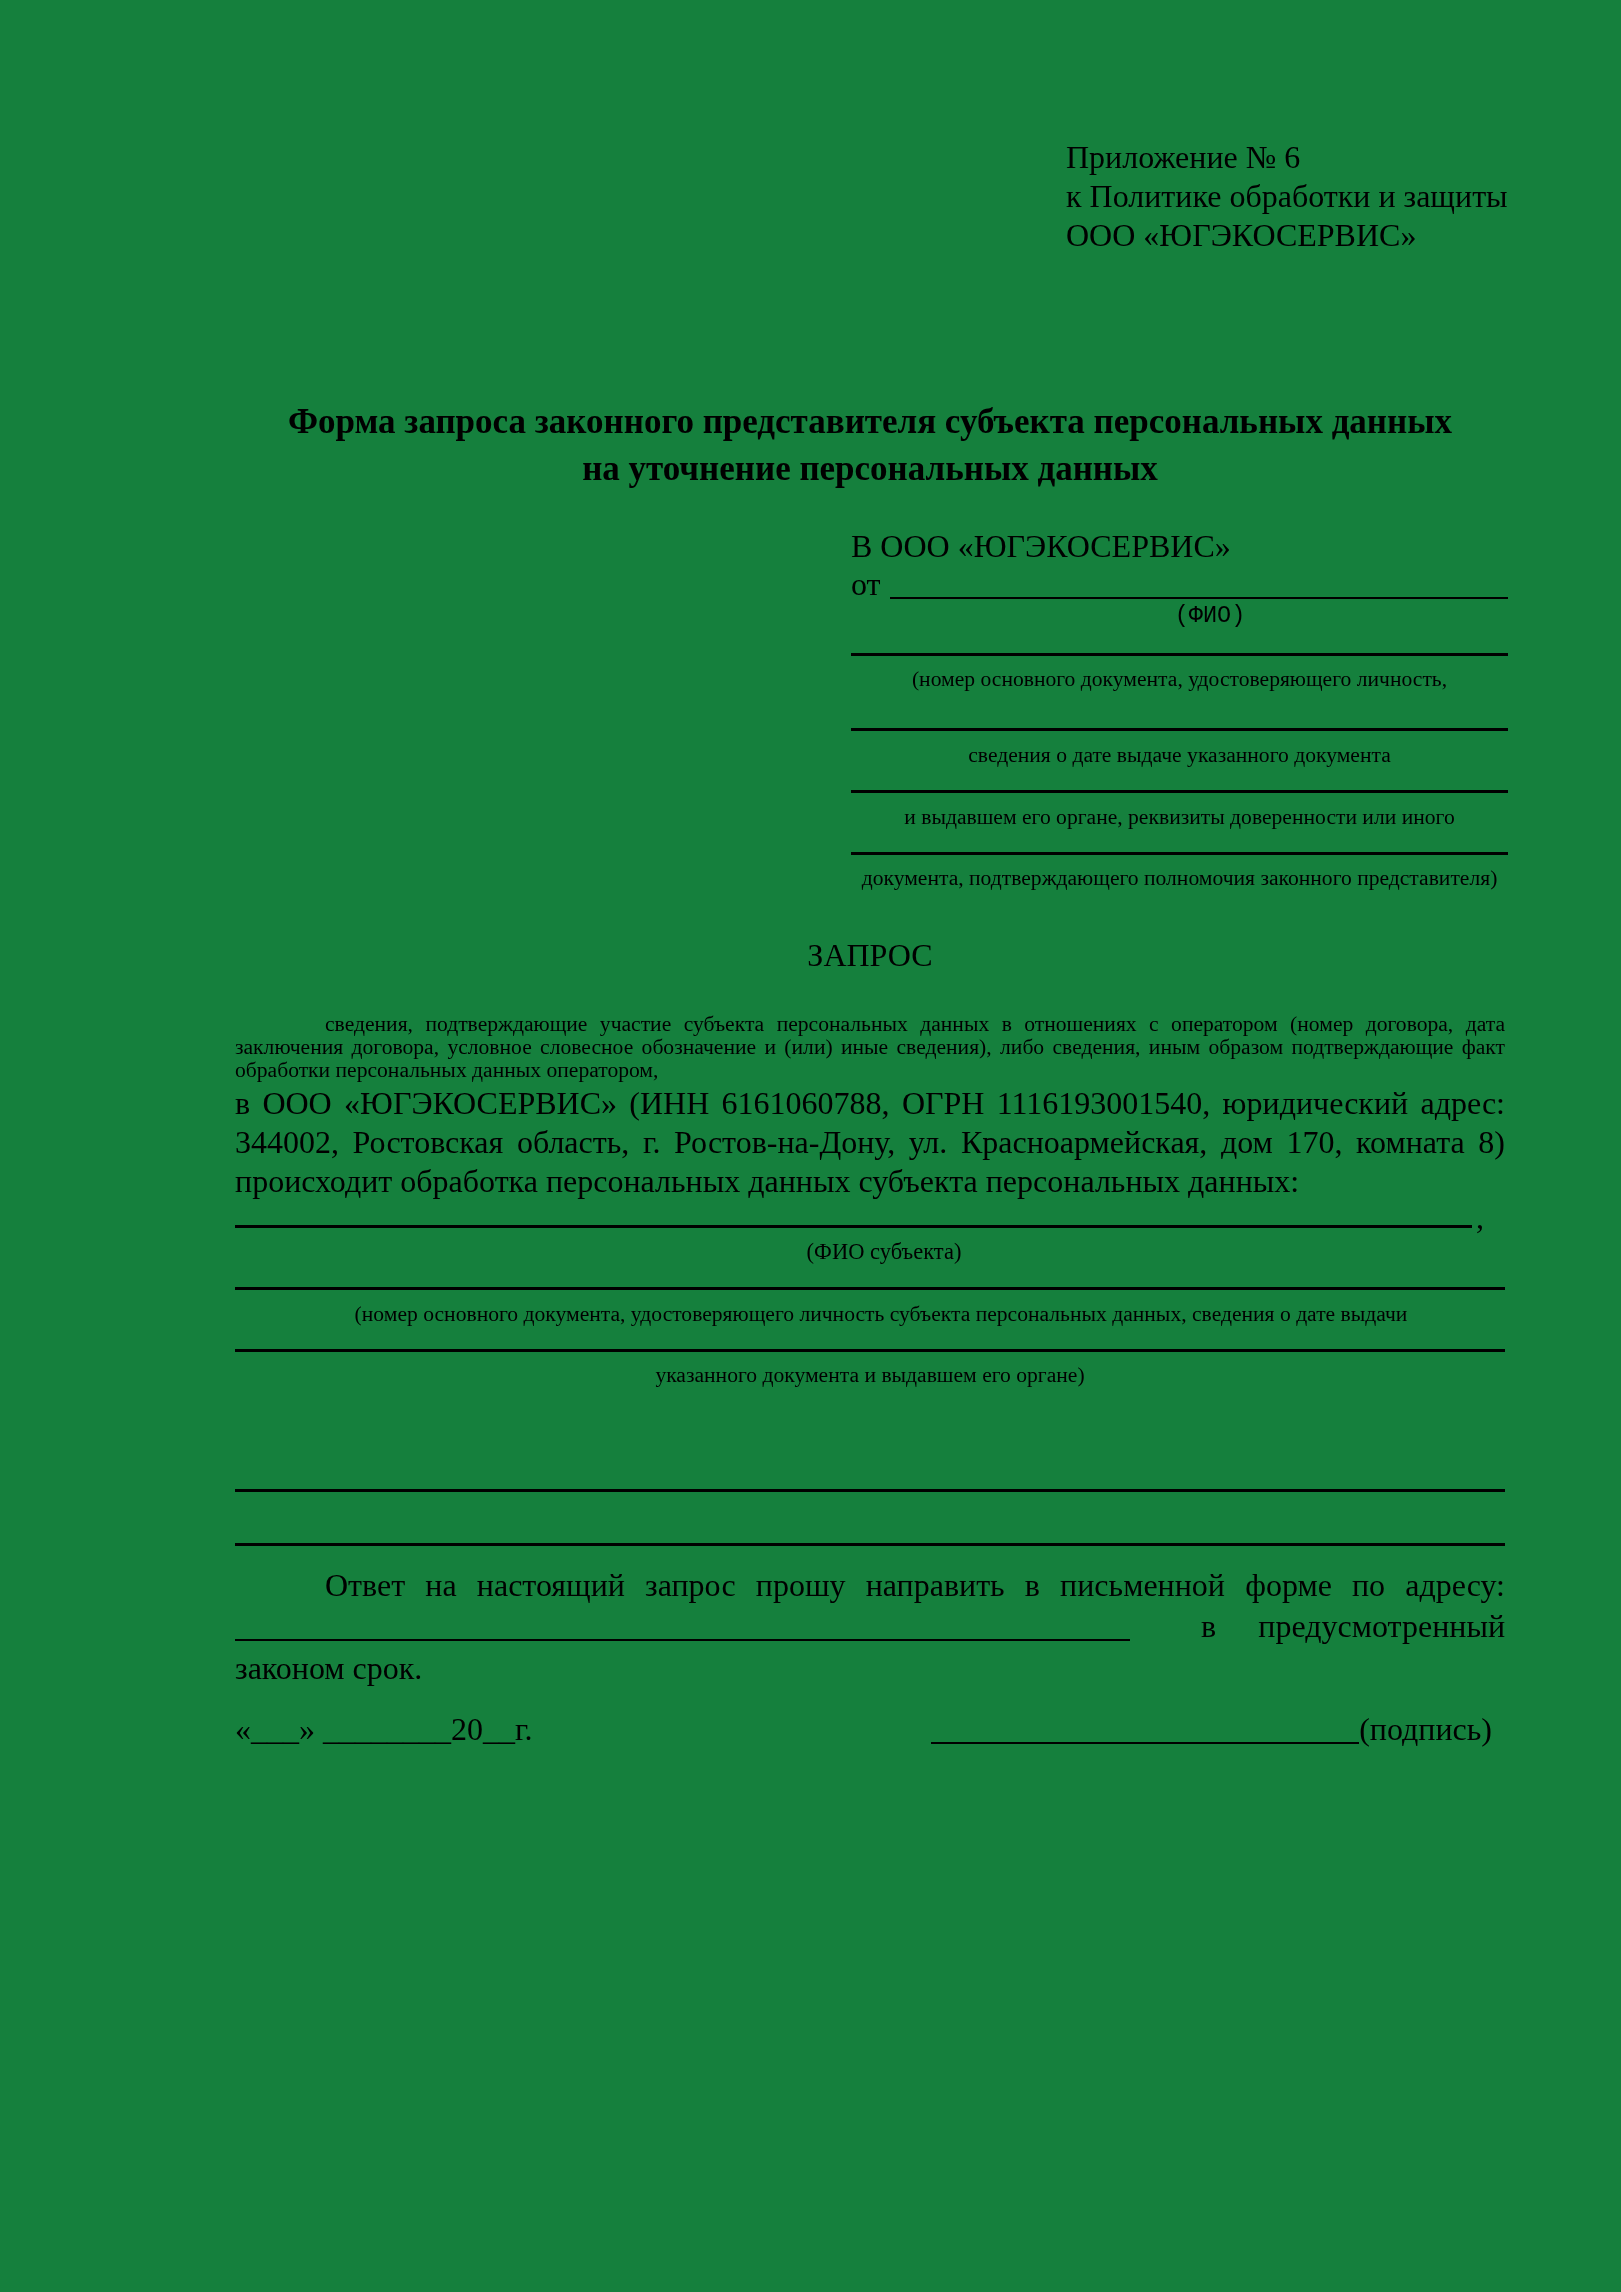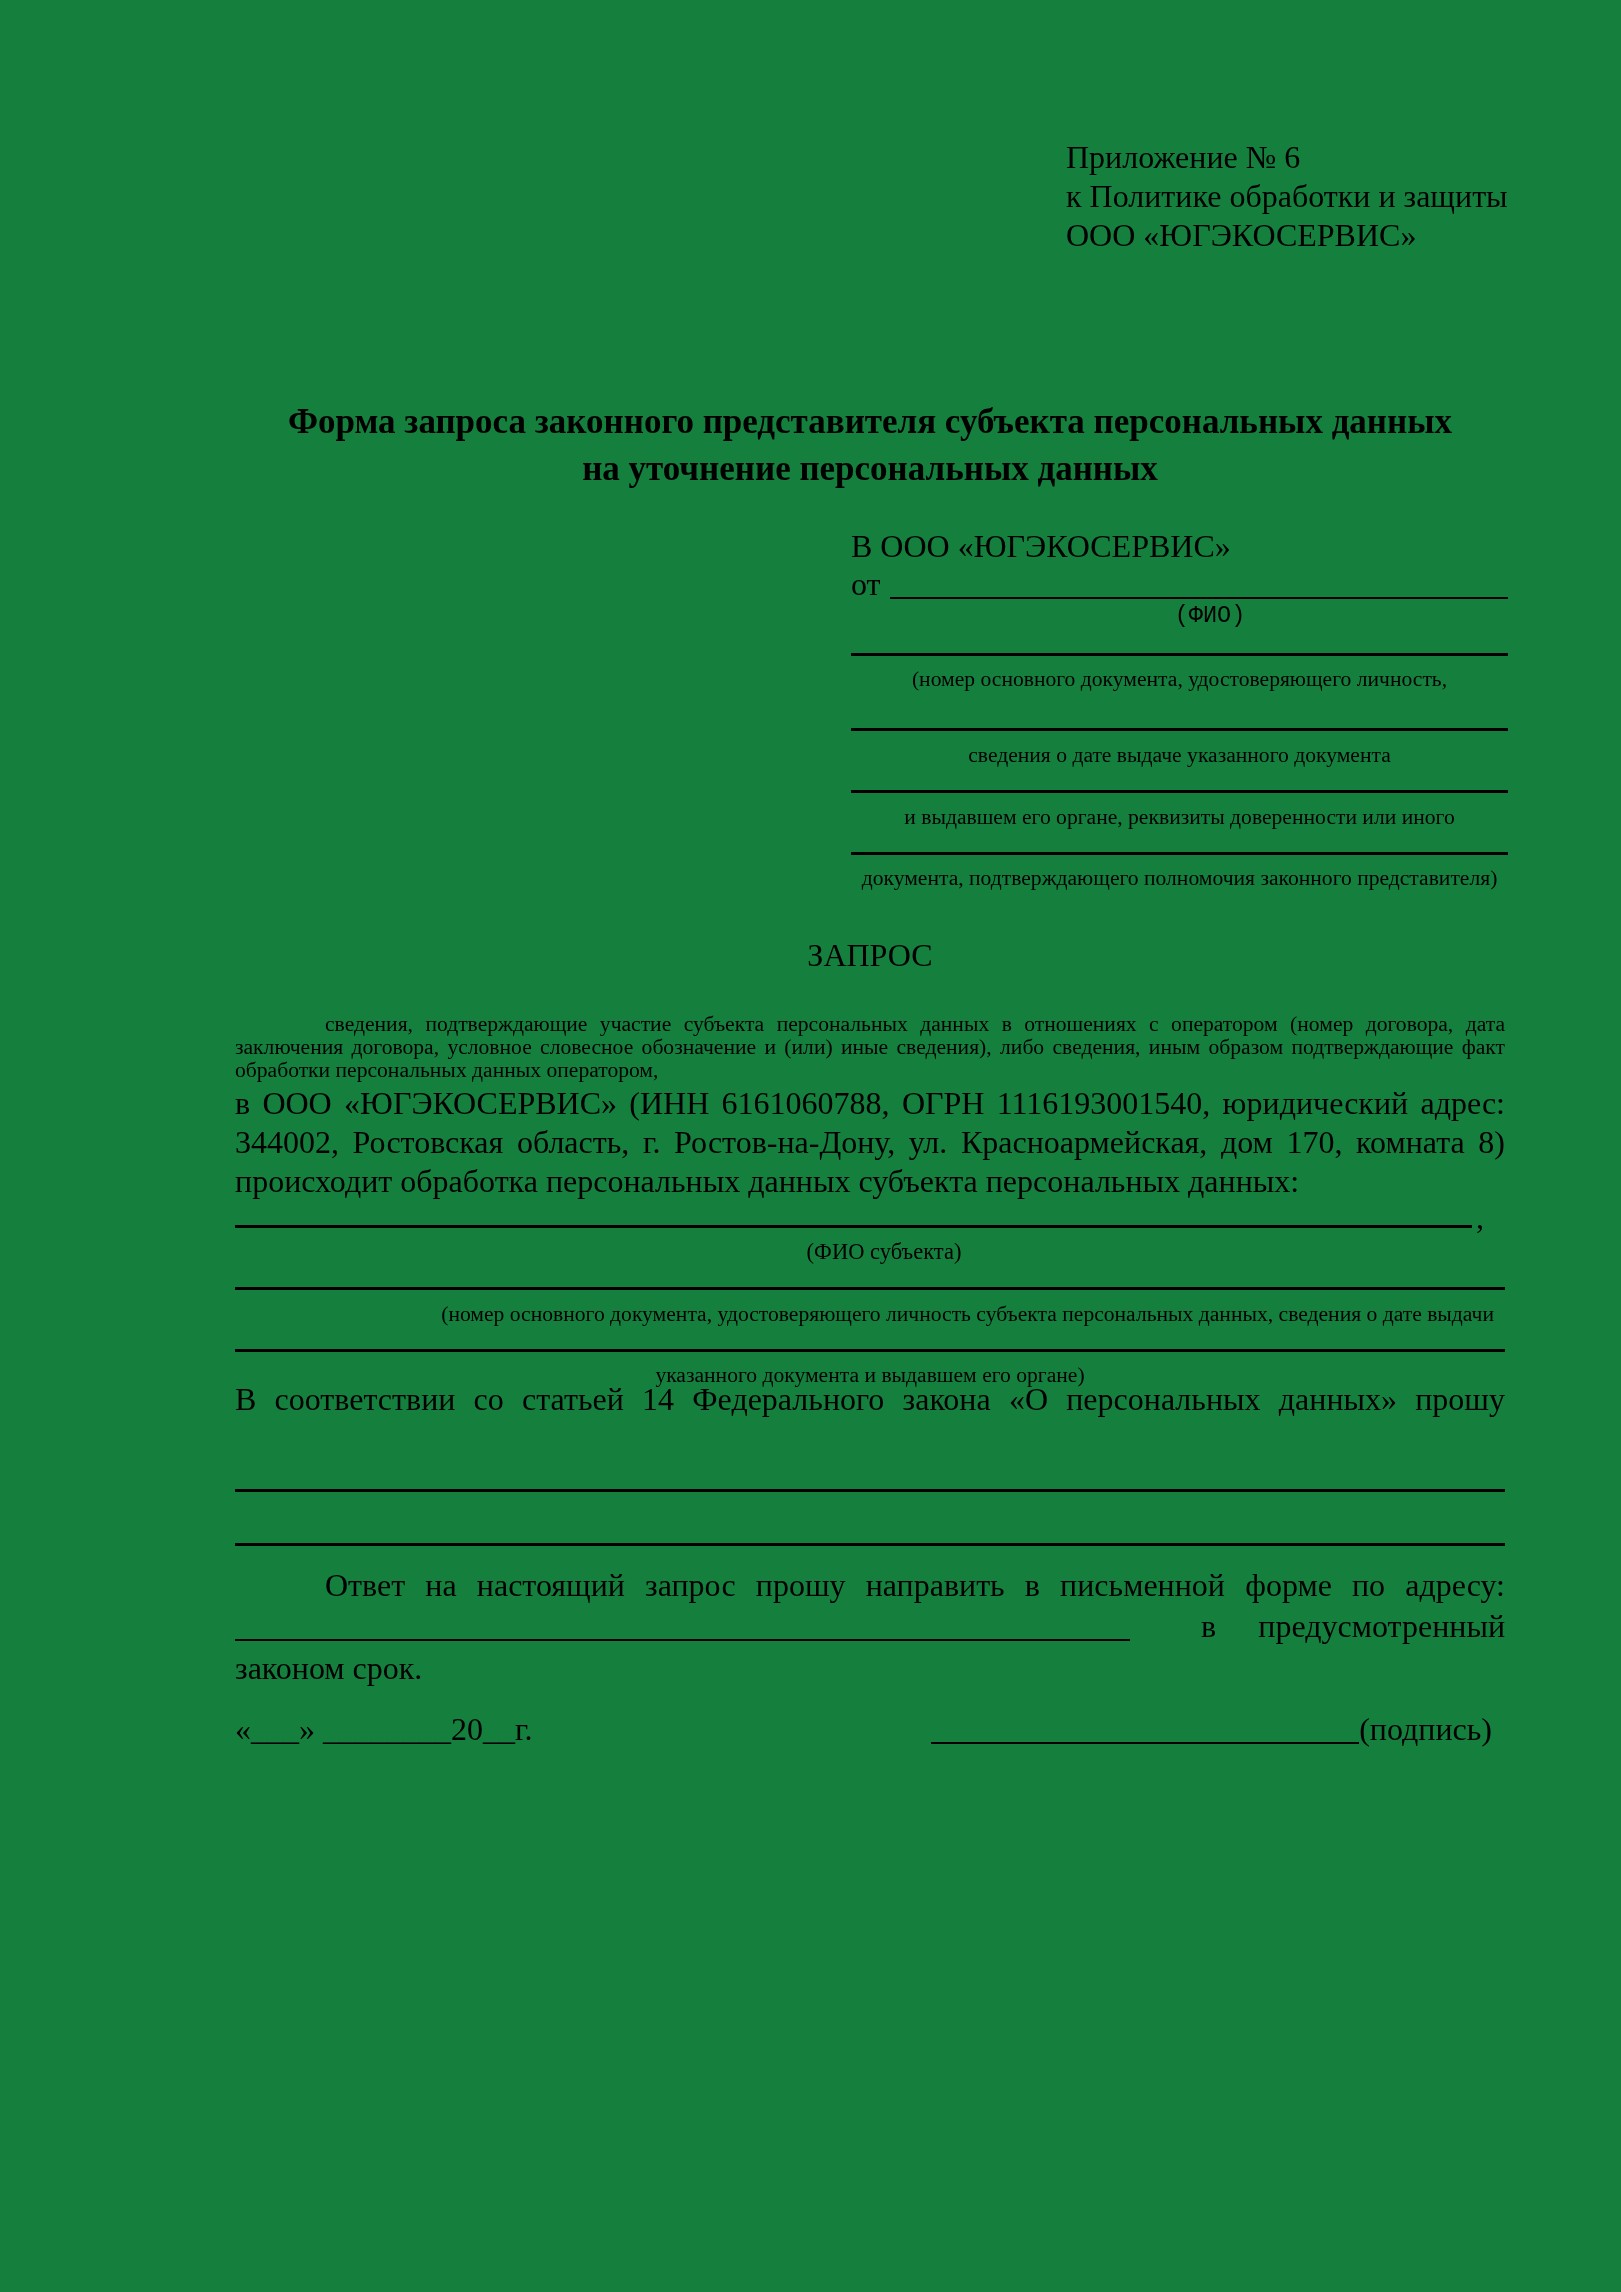--- a/index.html
+++ b/index.html
@@ -75,27 +75,26 @@
     <div class="jline">в ООО «ЮГЭКОСЕРВИС» (ИНН 6161060788, ОГРН 1116193001540, юридический адрес:</div>
     <div class="jline">344002, Ростовская область, г. Ростов-на-Дону, ул. Красноармейская, дом 170, комната 8)</div>
     <div class="jlast">происходит обработка персональных данных субъекта персональных данных:</div>
   </div>
 
   <div class="rule" style="left:235px; top:1225px; width:1237px;"></div>
   <div class="abs body-text" style="left:1476px; top:1198px;">,</div>
   <div class="abs center" style="left:249px; top:1239px; width:1270px; font-size:22.5px;">(ФИО субъекта)</div>
 
   <div class="rule" style="left:235px; top:1287px; width:1270px;"></div>
-  <div class="abs small center" style="left:224px; top:1302px; width:1270px;text-align:right;">(номер основного документа, удостоверяющего личность субъекта персональных данных, сведения о дате выдачи</div>
+  <div class="abs small center" style="left:246px; top:1302px; width:1270px;">(номер основного документа, удостоверяющего личность субъекта персональных данных, сведения о дате выдачи</div>
 
   <div class="rule" style="left:235px; top:1349px; width:1270px;"></div>
   <div class="abs small center" style="left:235px; top:1363px; width:1270px;">указанного документа и выдавшем его органе)</div>
 
   <div class="abs body-text" style="left:235px; top:1380px; width:1270px;">
-    <div class="jline">В соответствии со статьей 14 Федерального закона «О персональных данных» прошу</div>
   </div>
 
   <div class="rule" style="left:235px; top:1489px; width:1270px;"></div>
   <div class="rule" style="left:235px; top:1543px; width:1270px;"></div>
 
   <div class="abs body-text jline indent" style="left:235px; top:1566px; width:1270px;">Ответ на настоящий запрос прошу направить в письменной форме по адресу:</div>
 
   <div class="abs body-text flexrow" style="left:235px; top:1607px; width:1270px;">
     <span class="rule-inline" style="flex:none; width:895px;"></span>
     <span style="margin-left:71px;">в</span>

